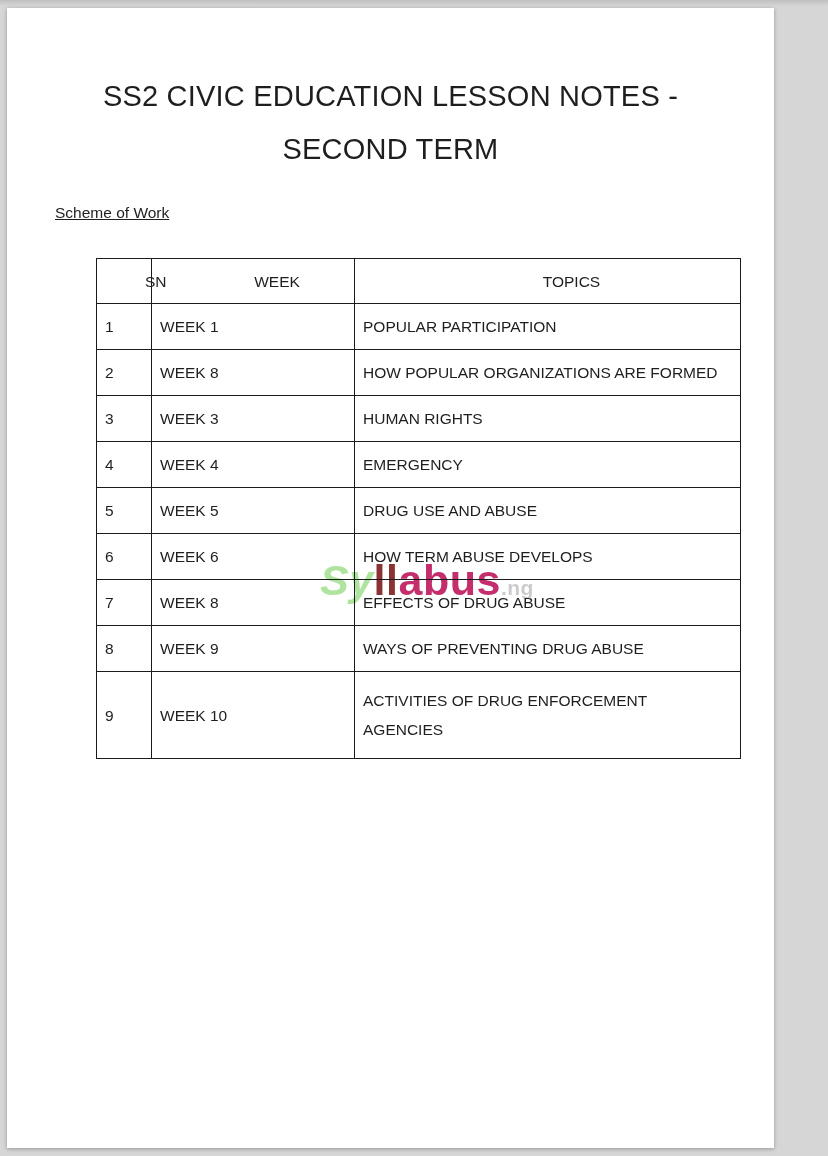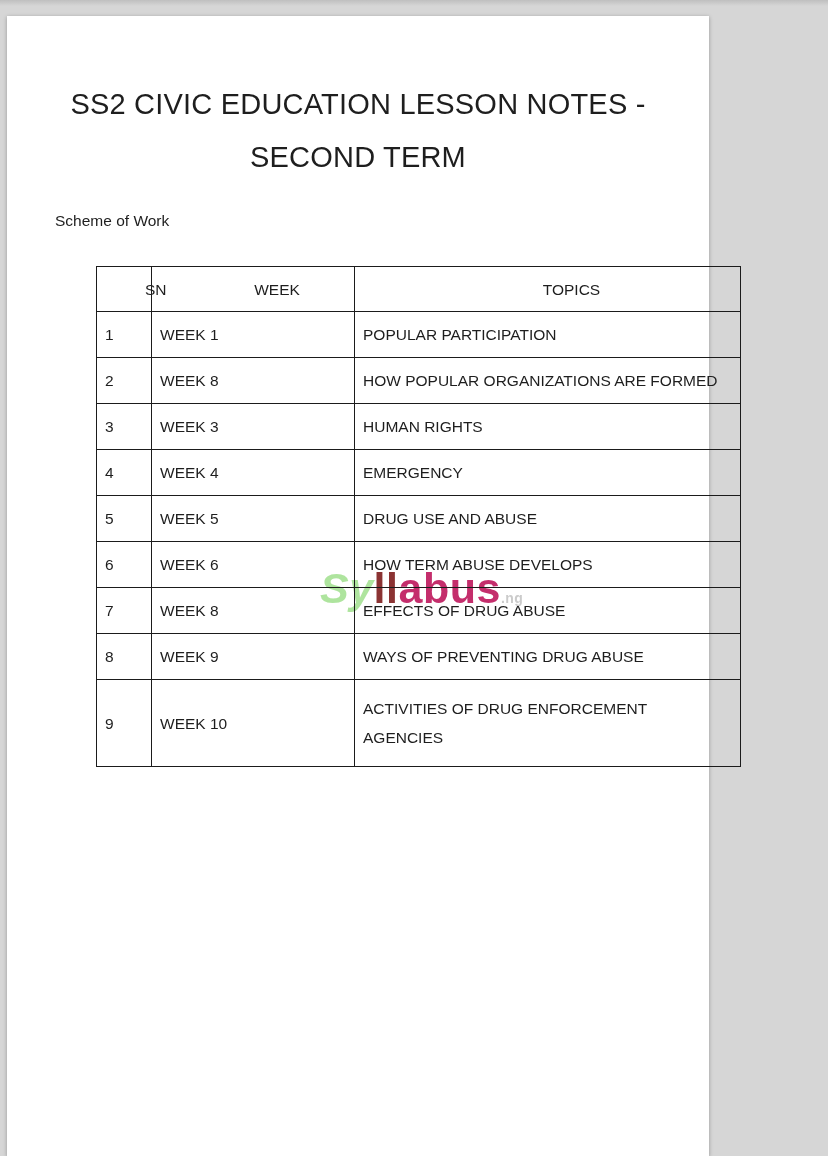--- a/index.html
+++ b/index.html
@@ -9,59 +9,60 @@
     background: #cfcfcf;
   }
   .canvas {
     position: relative;
     width: 828px; height: 1156px;
     background: linear-gradient(#bfbfbf, #d6d6d6 6px, #d6d6d6);
     overflow: hidden;
   }
   .page {
     position: absolute;
-    left: 7px; top: 16px;
-    width: 702px; height: 1140px;
+    left: 7px; top: 8px;
+    width: 767px; height: 1140px;
     background: #ffffff;
     box-shadow: 0 1px 4px rgba(0,0,0,0.30);
   }
   .doc-title {
     position: absolute;
     top: 62px; left: 40px; right: 40px;
     text-align: center;
     font-size: 29px;
     line-height: 53px;
     font-weight: 400;
     color: #1e1e1e;
     letter-spacing: 0.2px;
   }
   .section-label {
     position: absolute;
     top: 196px; left: 48px;
     font-size: 15.5px;
     color: #1e1e1e;
+    text-decoration: underline;
   }
   .table-area {
     position: absolute;
     left: 89px; top: 250px;
     width: 646px;
   }
   .watermark {
     position: absolute;
     left: 224px; top: 298px;
     z-index: 0;
     font-size: 43px;
     font-weight: 700;
     letter-spacing: 0.5px;
     white-space: nowrap;
     opacity: 0.9;
     user-select: none;
   }
   .watermark .wm-small {
-    font-size: 14px;
+    font-size: 21px;
     font-weight: 700;
   }
   table.scheme {
     position: relative;
     z-index: 1;
     border-collapse: collapse;
     width: 644px;
     table-layout: fixed;
     background: transparent;
   }

